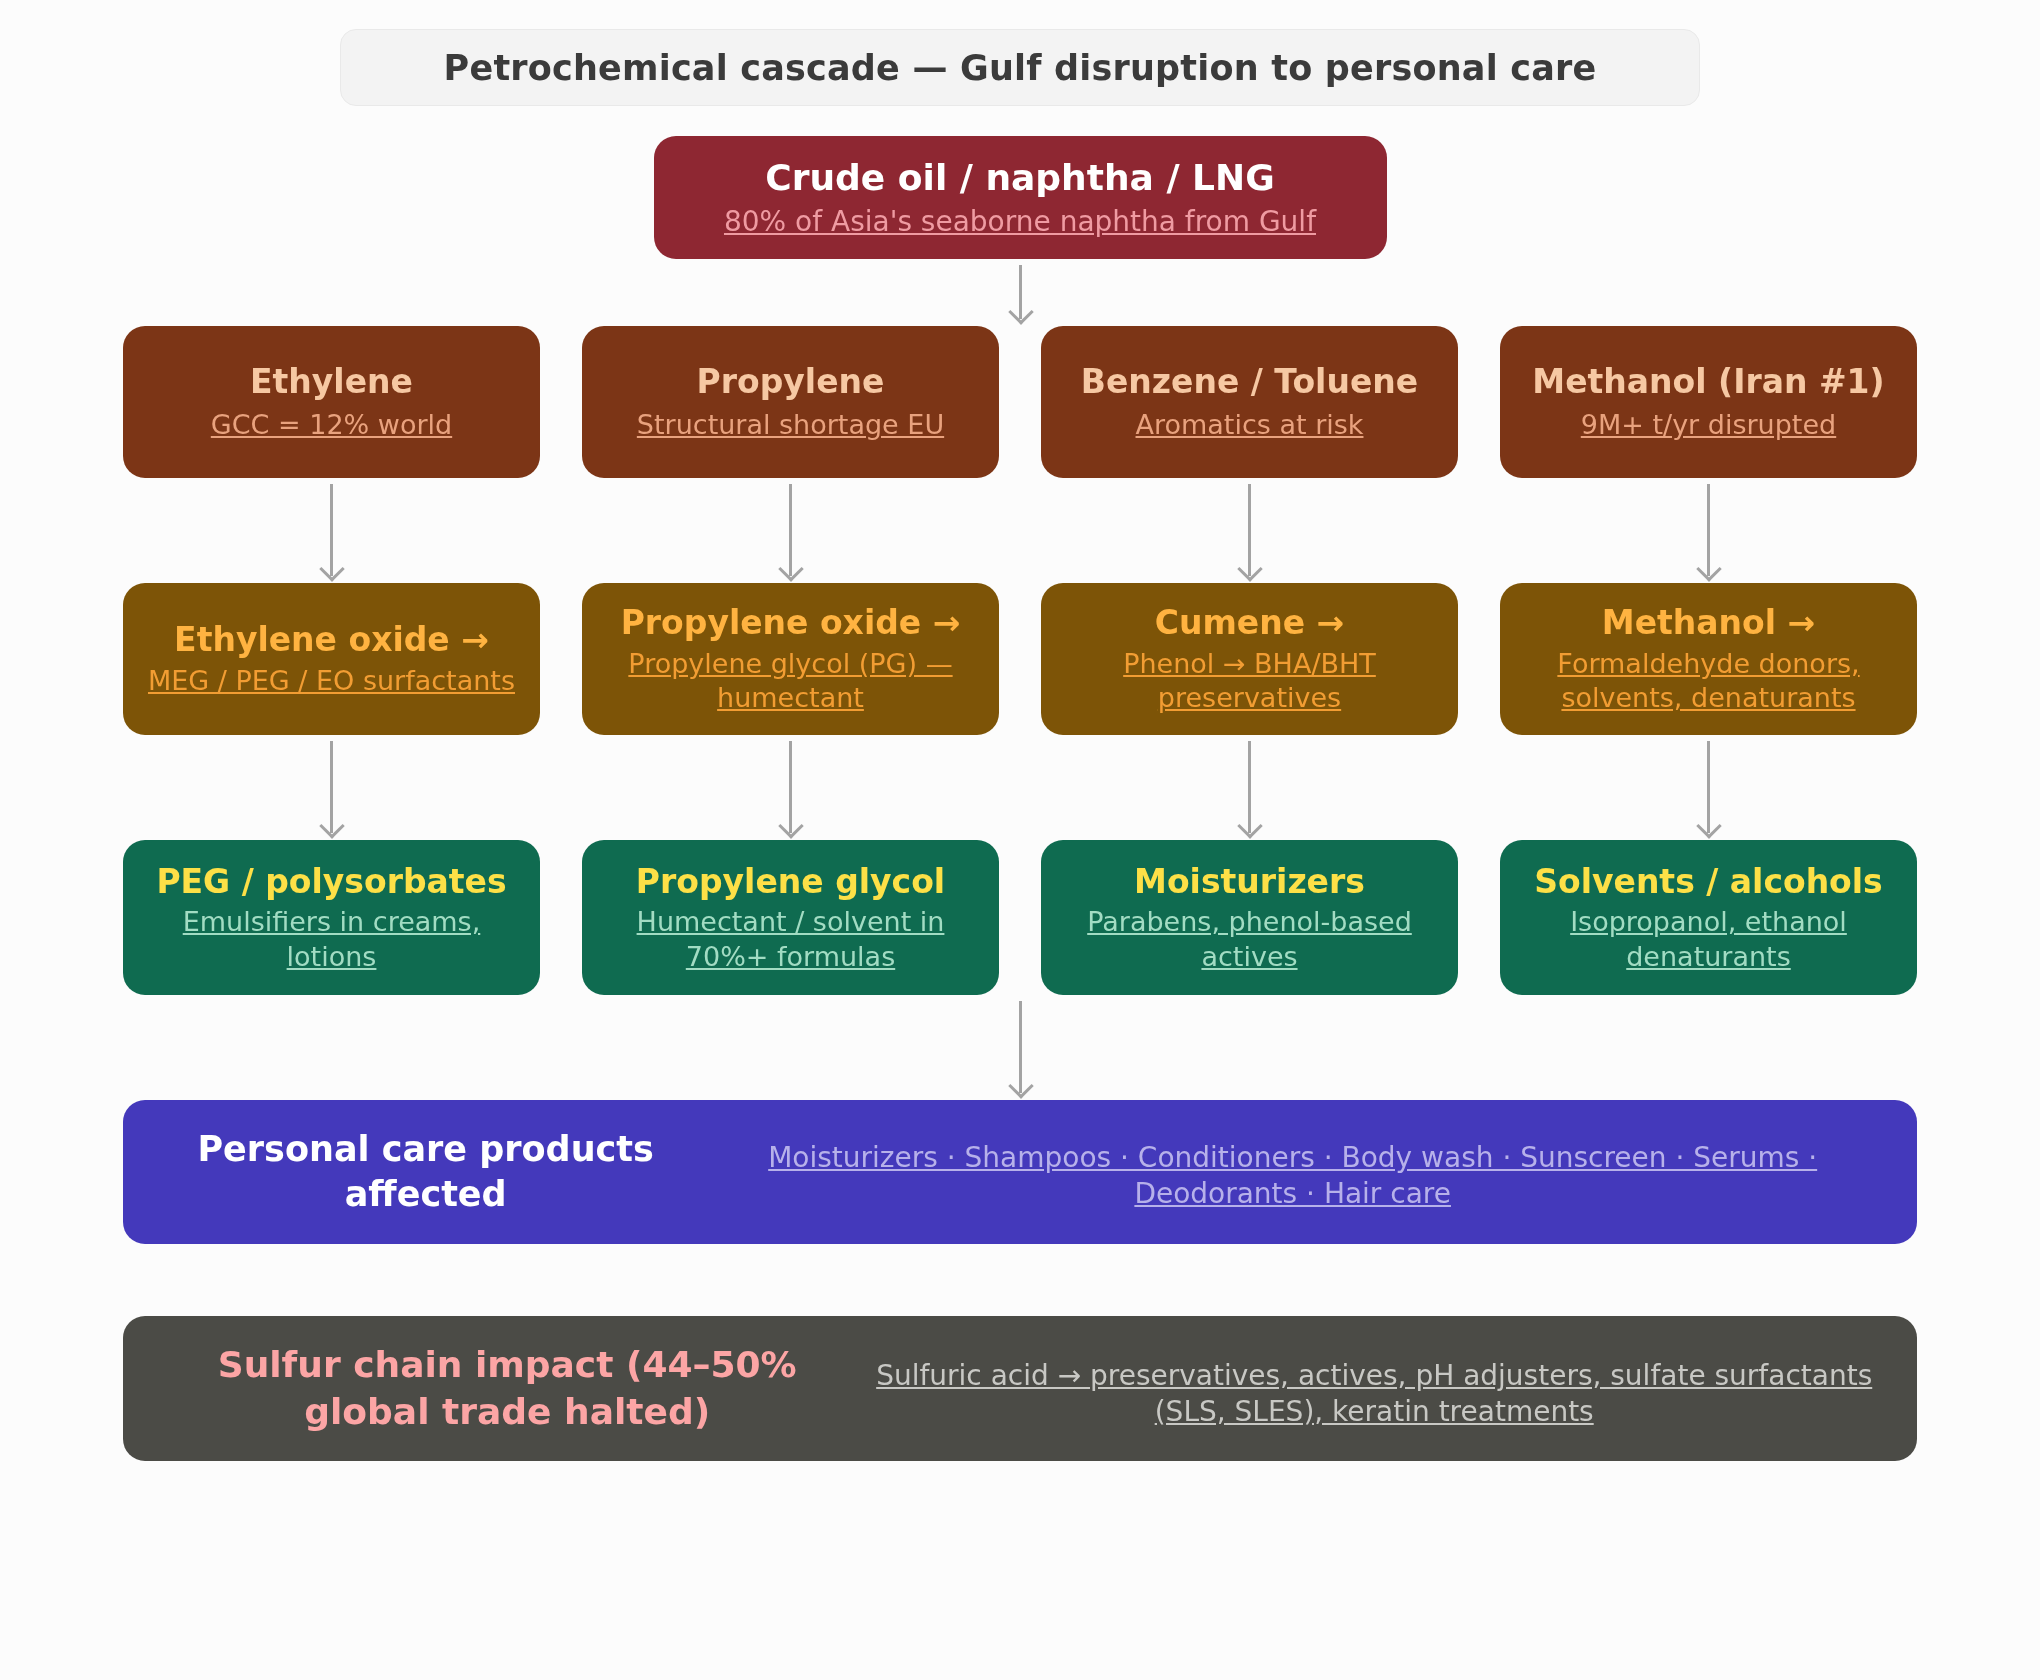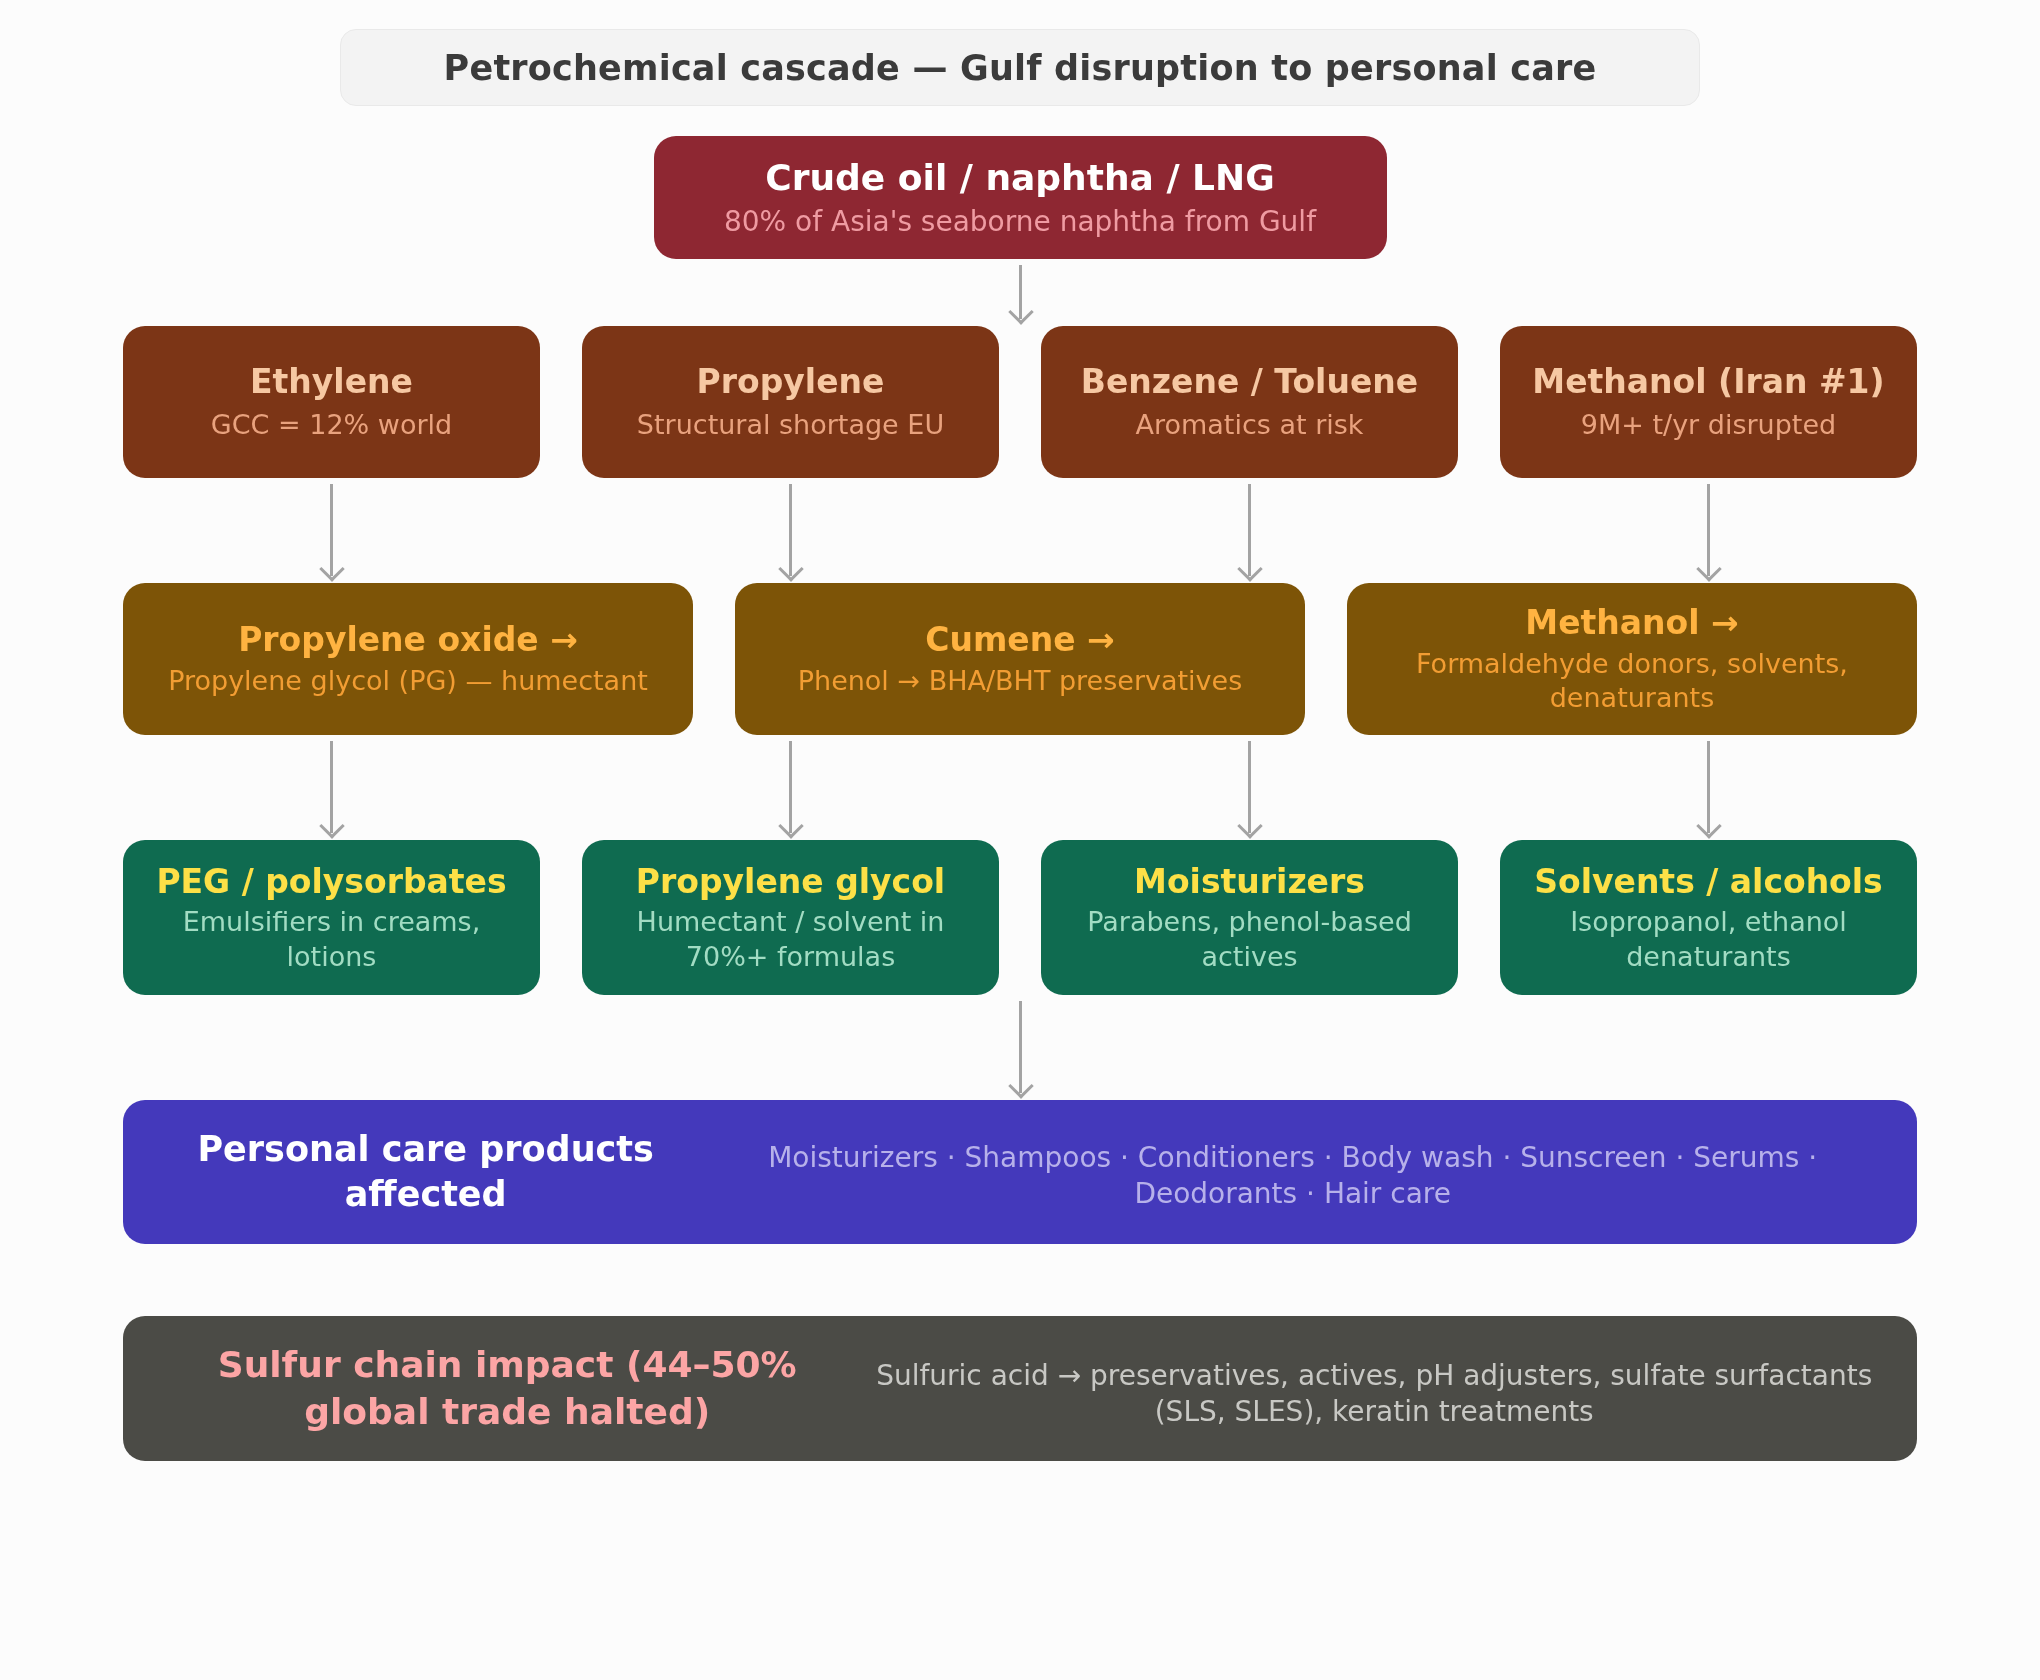--- a/index.html
+++ b/index.html
@@ -41,21 +41,21 @@
     border-radius: 22px;
     display: flex;
     flex-direction: column;
     align-items: center;
     justify-content: center;
     text-align: center;
     box-sizing: border-box;
     padding: 10px 22px;
   }
   .node-title { font-size: 33px; font-weight: 600; line-height: 1.3; }
-  .node-sub   { font-size: 27px; font-weight: 400; line-height: 1.28; margin-top: 4px; }
+  .node-sub   { font-size: 27px; font-weight: 400; line-height: 1.28; margin-top: 4px; text-decoration: underline; }
 
   
   .root-node {
     width: 733px;
     height: 123px;
     margin: 0 auto;
     background: #8e2732;
   }
   .root-node .node-title { font-size: 36px; color: #ffffff; }
   .root-node .node-sub   { font-size: 28px; color: #ef9ba2; margin-top: 2px; }
@@ -203,20 +203,24 @@
     <div class="arrow-cell">
       <div class="arrow"></div>
     </div>
     <div class="arrow-cell">
       <div class="arrow"></div>
     </div>
   </div>
 
   <div class="row4 row-intermediates">
     <div class="node">
+      <div class="node-title">Ethylene oxide →</div>
+      <div class="node-sub">MEG / PEG / EO surfactants</div>
+    </div>
+    <div class="node">
       <div class="node-title">Propylene oxide →</div>
       <div class="node-sub">Propylene glycol (PG) — humectant</div>
     </div>
     <div class="node">
       <div class="node-title">Cumene →</div>
       <div class="node-sub">Phenol → BHA/BHT preservatives</div>
     </div>
     <div class="node">
       <div class="node-title">Methanol →</div>
       <div class="node-sub">Formaldehyde donors, solvents, denaturants</div>

